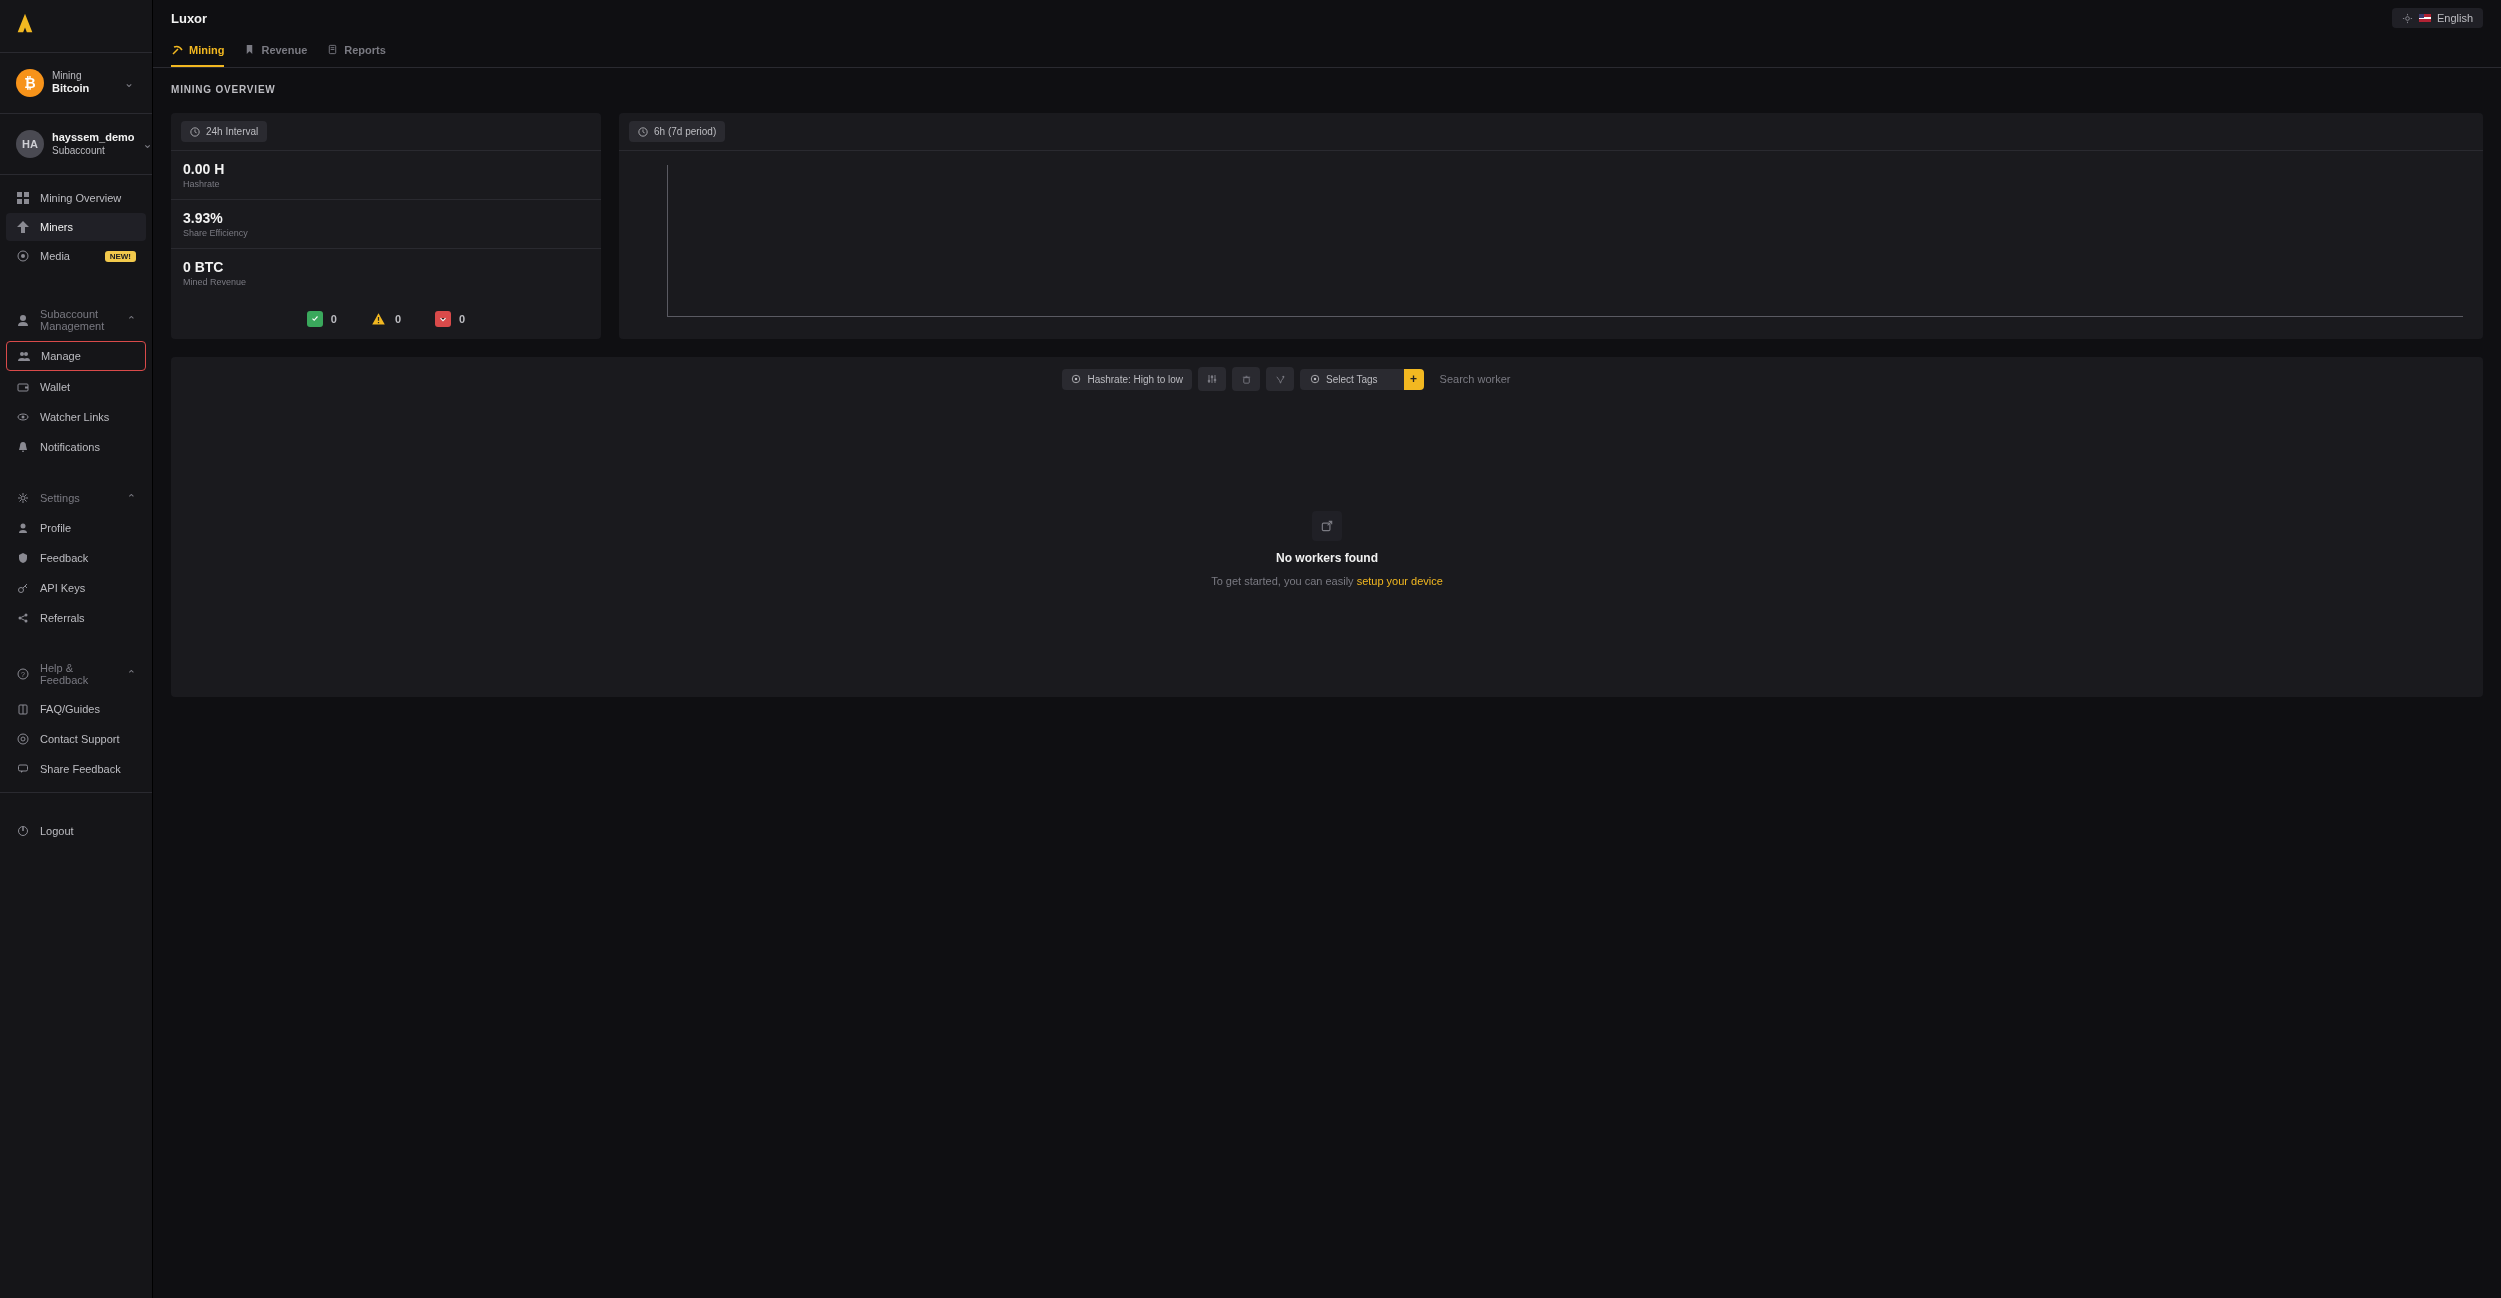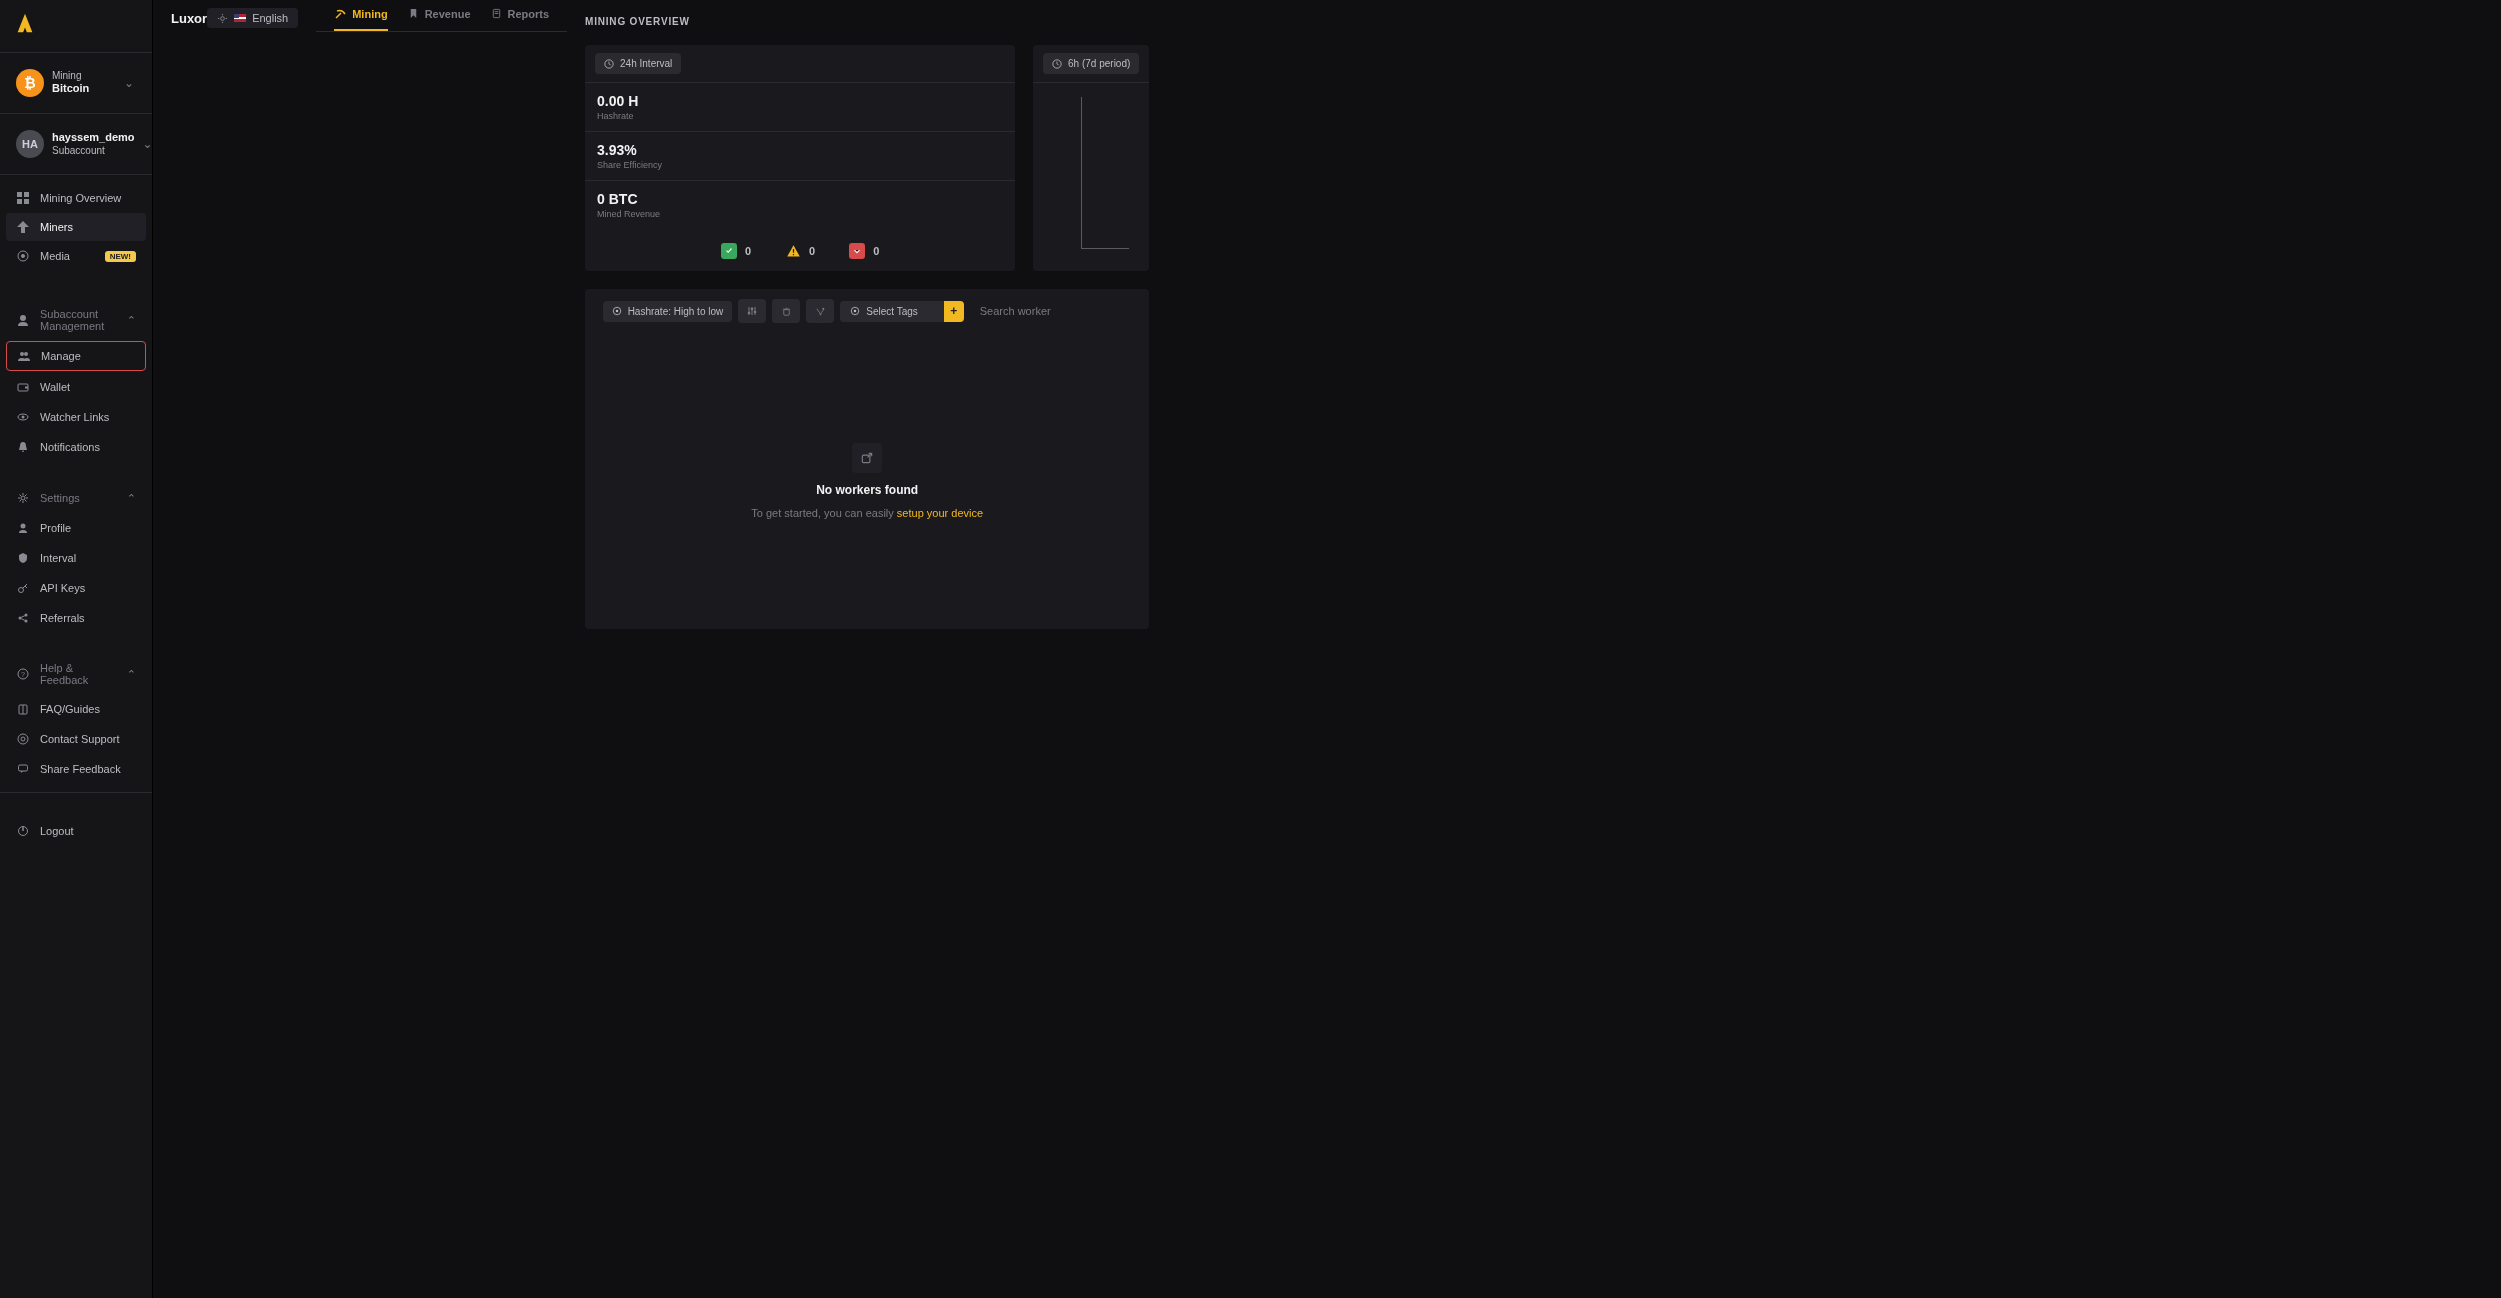--- a/index.html
+++ b/index.html
@@ -68,21 +68,21 @@
   .nav-item.hl{border:1px solid #d94a4a;border-radius:4px;}
   .nav-ico{width:14px;height:14px;display:inline-flex;align-items:center;justify-content:center;color:#8a8a92;flex:0 0 14px;}
   .nav-item span.label{flex:1;}
   .badge-new{
     background:var(--yellow-badge);color:#222;font-size:8px;font-weight:700;
     padding:1px 5px;border-radius:3px;text-transform:uppercase;
   }
   .gap{height:16px;}
   .logout-sep{border-top:1px solid var(--border);margin:8px 0 0;}
   
-  .main{flex:1;display:flex;flex-direction:row;min-width:0;}
+  .main{flex:1;display:flex;flex-direction:column;min-width:0;}
   .topbar{
     height:36px;display:flex;align-items:center;justify-content:space-between;
     padding:0 18px;
   }
   .title{font-size:13px;font-weight:600;color:var(--text0);}
   .lang-btn{
     display:flex;align-items:center;gap:6px;
     background:var(--bg3);border-radius:4px;padding:4px 10px;
     color:var(--text1);font-size:11px;cursor:pointer;
   }
@@ -298,21 +298,21 @@
           </svg>
       </span>
       <span class="label">Profile</span>
     </div>
     <div class="nav-item">
       <span class="nav-ico">
         <svg width="12" height="12" viewBox="0 0 12 12">
             <path fill="currentColor" d="M6 1 L10 3 L10 6 Q10 10 6 11 Q2 10 2 6 L2 3 Z"></path>
           </svg>
       </span>
-      <span class="label">Interval</span>
+      <span class="label">Feedback</span>
     </div>
     <div class="nav-item">
       <span class="nav-ico">
         <svg width="12" height="12" viewBox="0 0 12 12">
             <circle cx="4" cy="8" r="2.5" fill="none" stroke="currentColor"></circle>
             <path stroke="currentColor" d="M6 6 L10 2 M8 4 L10 6"></path>
           </svg>
       </span>
       <span class="label">API Keys</span>
     </div>

